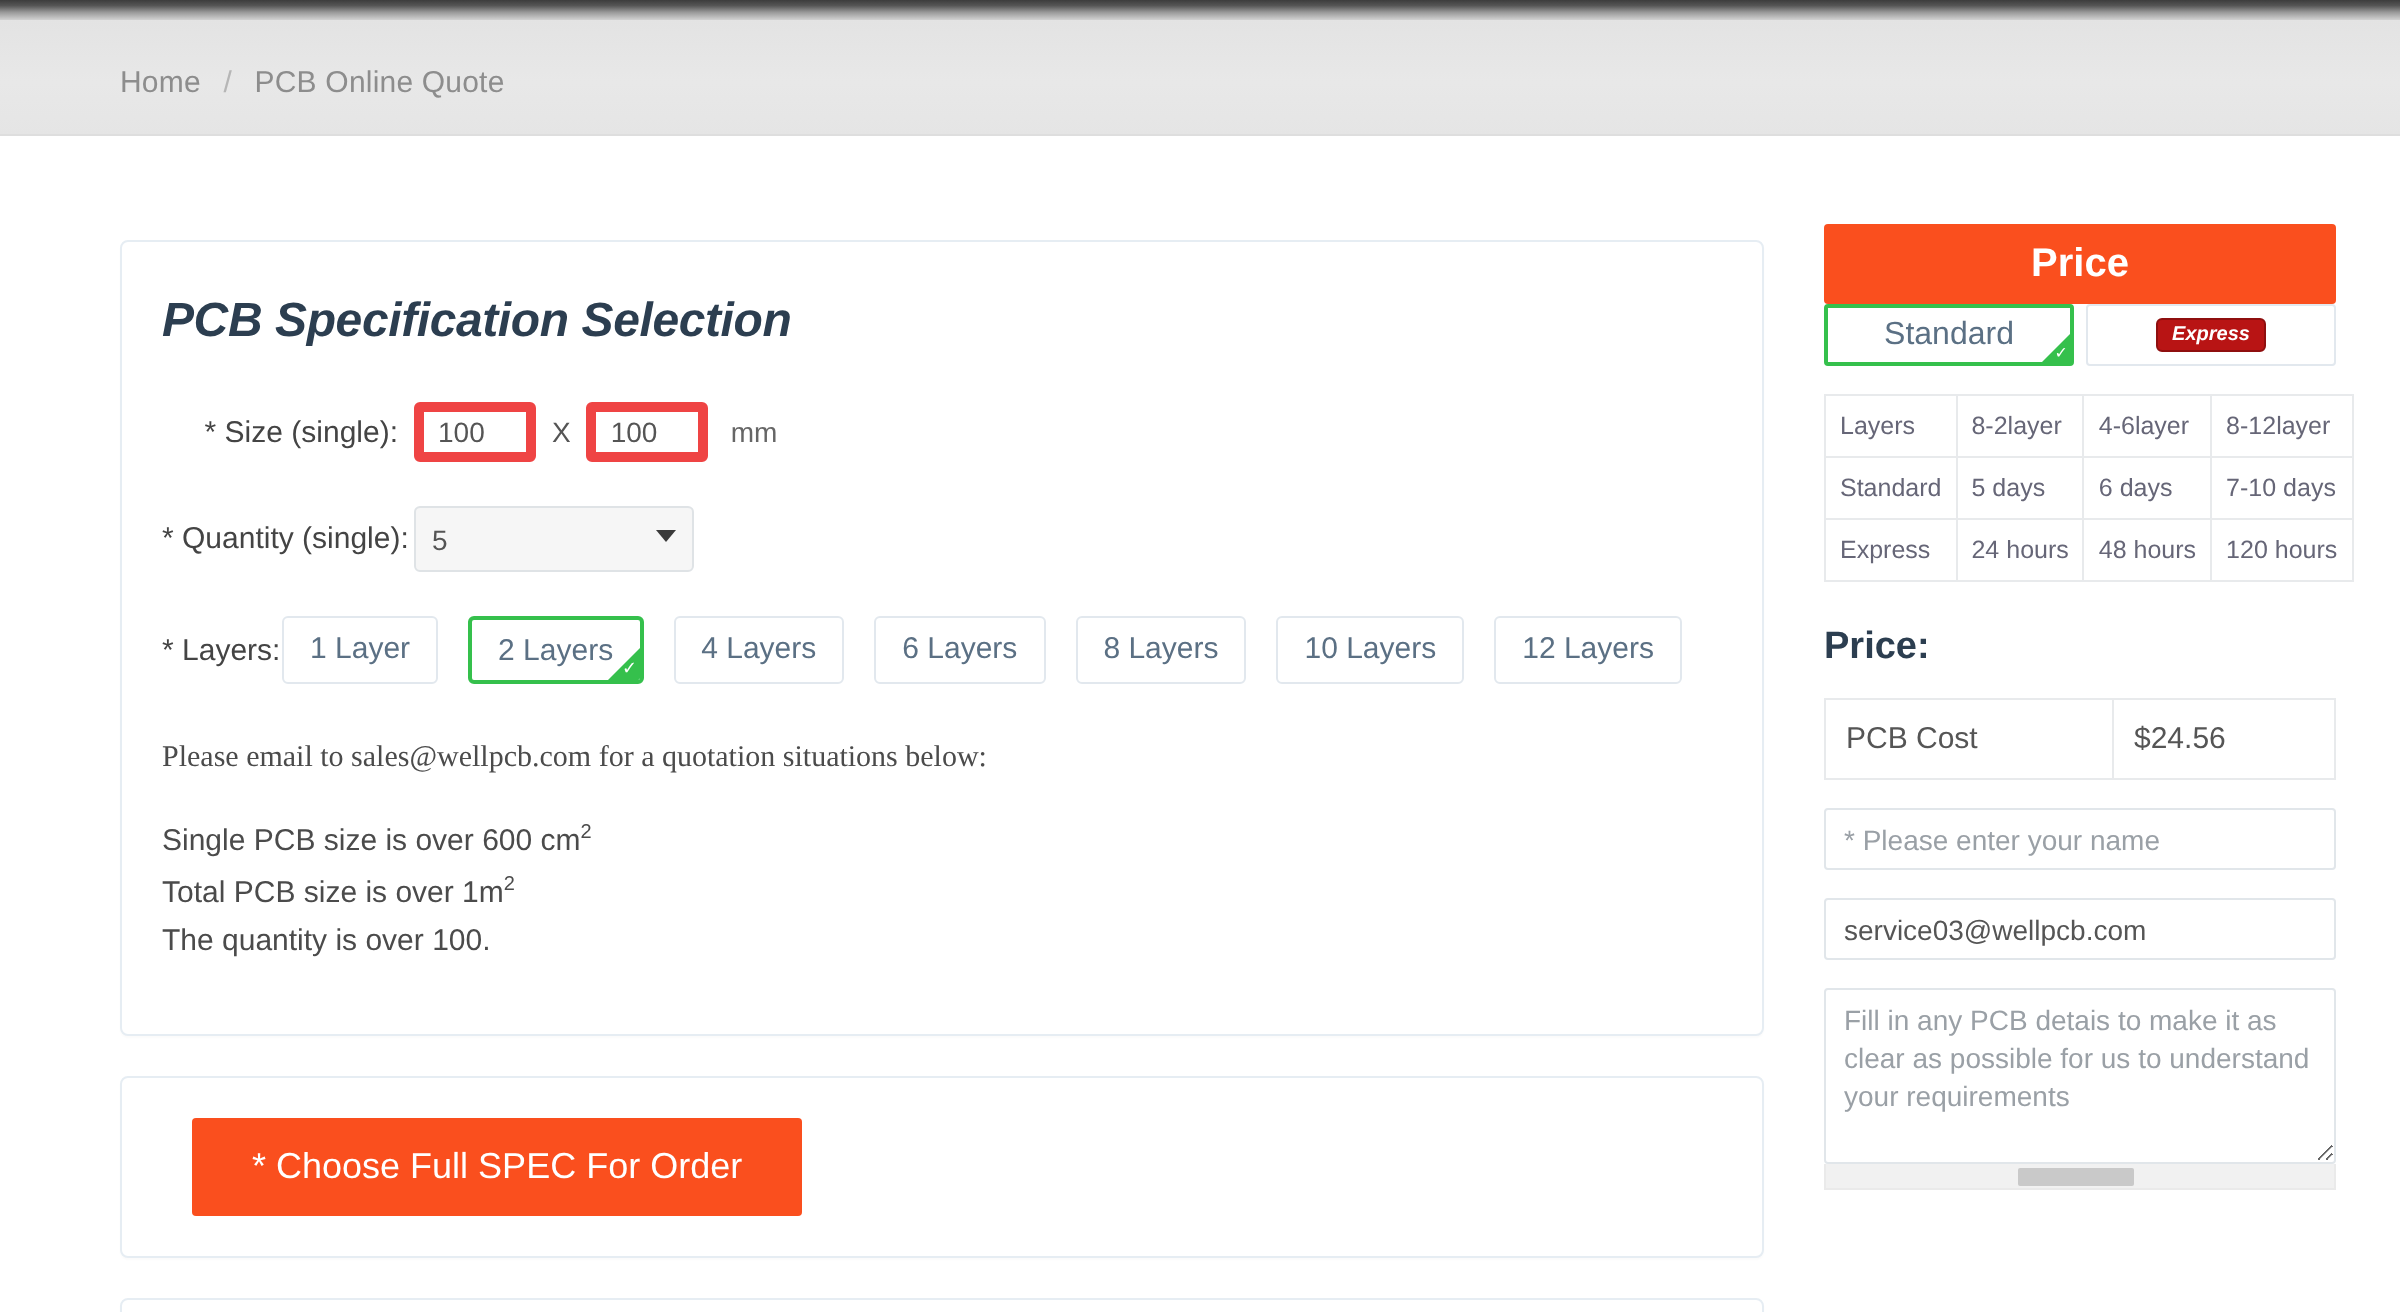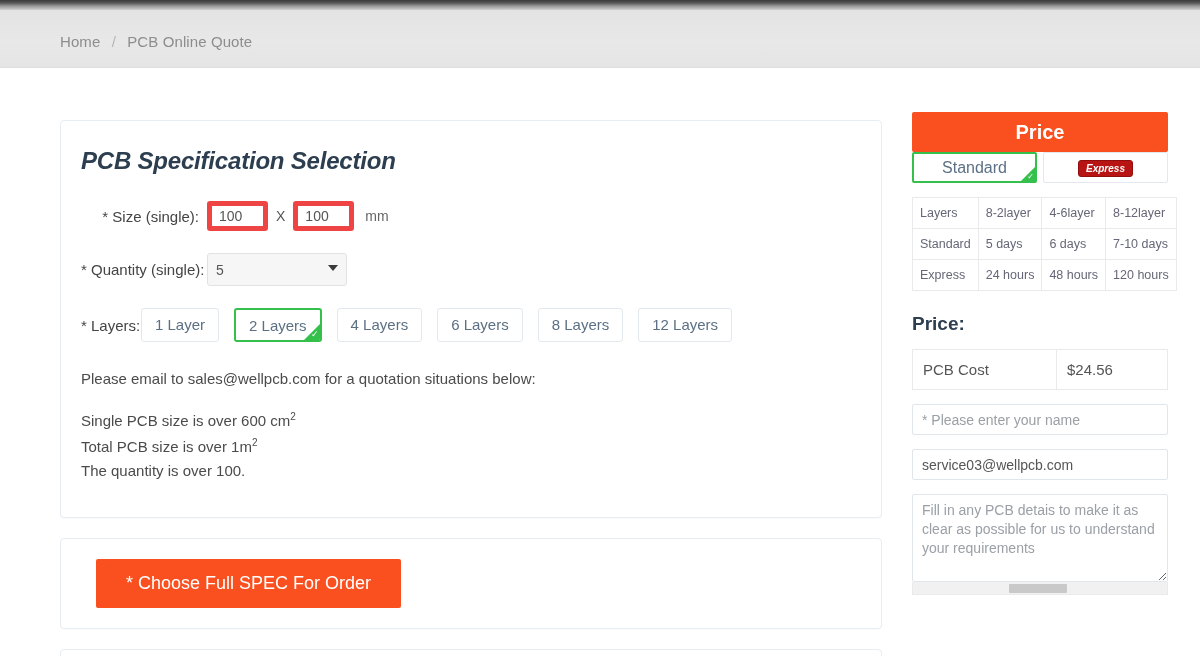--- a/index.html
+++ b/index.html
@@ -107,21 +107,21 @@
   }
   .opt .tick-mark {
     position: absolute; right: 1px; bottom: 1px;
     font-size: 9px; color: #fff; line-height: 9px;
   }
 
   .note {
     margin-top: 28px; padding-left: 0;
     font-size: 15px; color: #4b4b4b; line-height: 1.25;
   }
-  .note .note-head { margin-bottom: 22px; }
+  .note .note-head { margin-bottom: 22px; font-family: Liberation Serif, serif; }
   .note .note-line { margin-bottom: 6px; }
   .note sup { font-size: 10px; vertical-align: super; }
 
   .panel-order { margin-top: 20px; padding: 20px 19px; }
   .btn-orange {
     display: inline-block;
     background: #fa4f1e; color: #fff;
     border: none; border-radius: 2px;
     font-size: 18px; font-family: "Liberation Sans", sans-serif;
     padding: 14px 30px; cursor: pointer;
@@ -246,20 +246,23 @@
             <span class="tick-mark">✓</span>
           </div>
           <div class="opt">
             <span>4 Layers</span>
           </div>
           <div class="opt">
             <span>6 Layers</span>
           </div>
           <div class="opt">
             <span>8 Layers</span>
+          </div>
+          <div class="opt">
+            <span>10 Layers</span>
           </div>
           <div class="opt">
             <span>12 Layers</span>
           </div>
         </div>
       </div>
 
       <div class="note">
         <div class="note-head">Please email to sales@wellpcb.com for a quotation situations below:</div>
         <div class="note-line">

